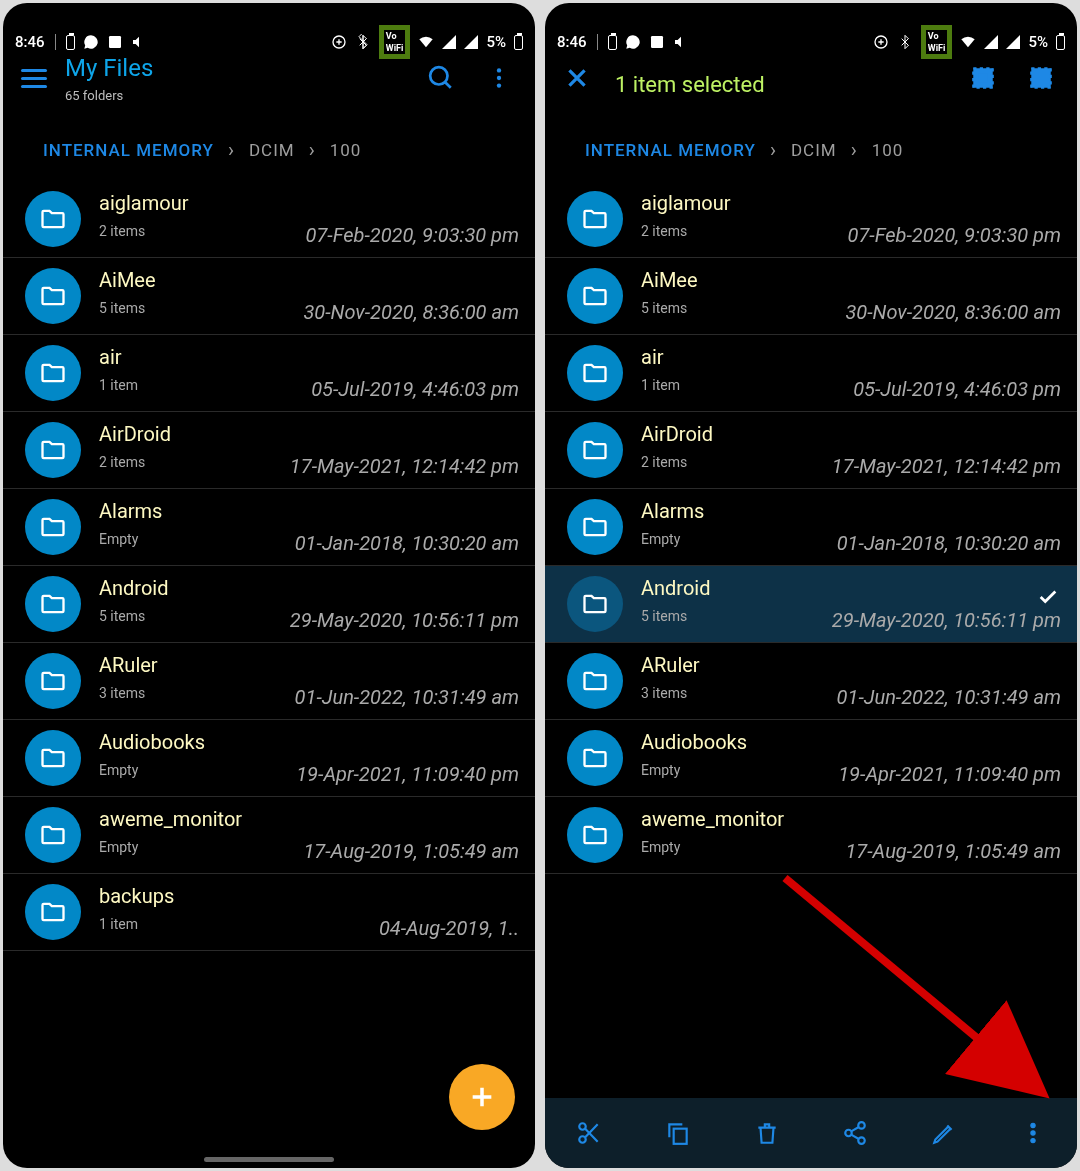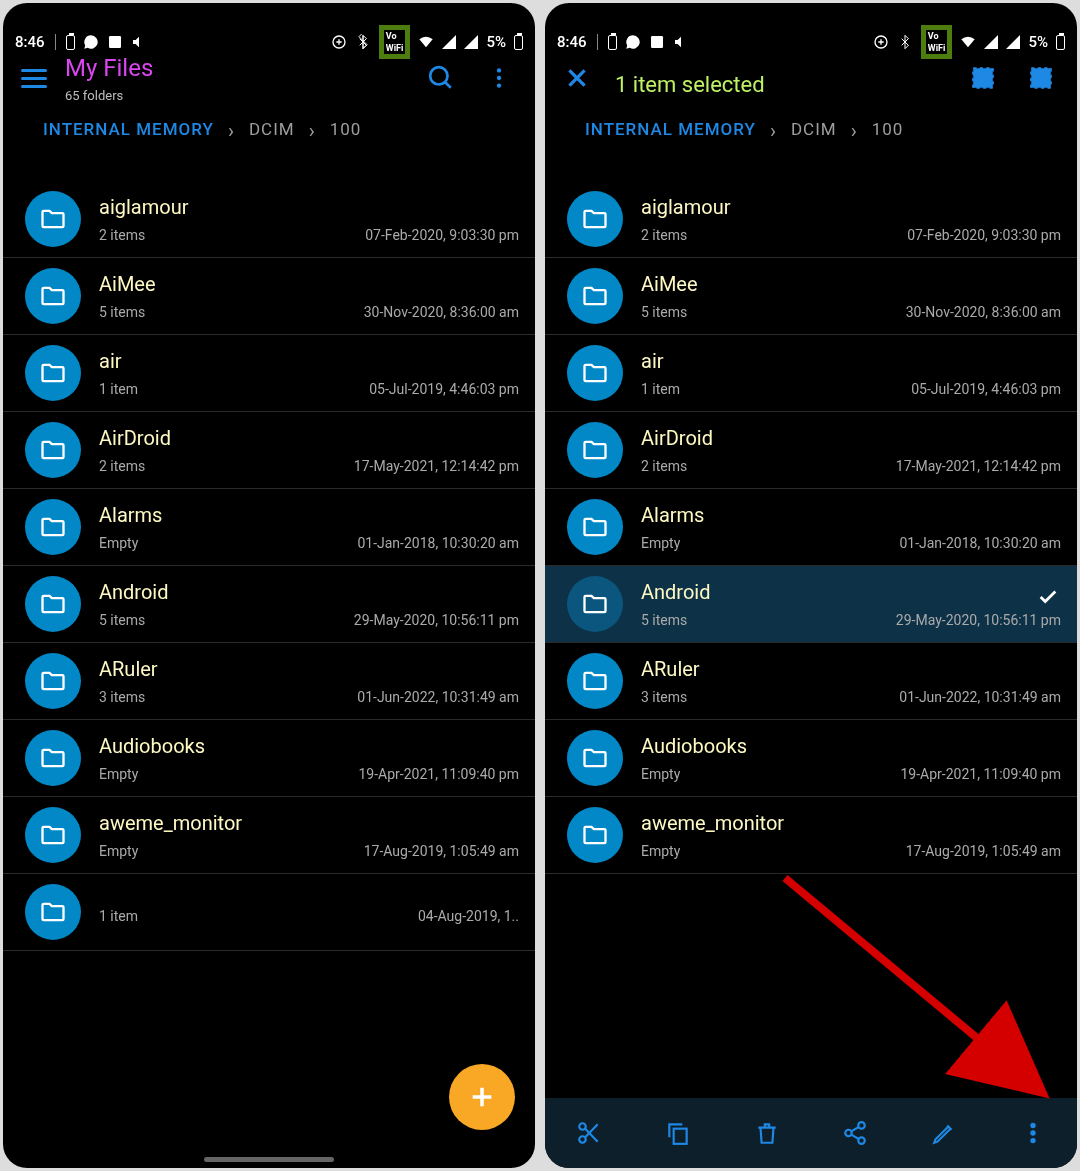--- a/index.html
+++ b/index.html
@@ -43,31 +43,31 @@
   
   .toolbar {
     height: 82px;
     display: flex;
     align-items: center;
     padding: 0 16px 0 18px;
     gap: 18px;
   }
   .hamburger { width: 26px; display:flex; flex-direction:column; gap:5px;}
   .hamburger span { height:3px; background:#1e88e5; border-radius:2px;}
-  .titleblock .title { color:#d946ef; font-size:24px; font-weight:400;}
+  .titleblock .title { color:#0ea5e9; font-size:24px; font-weight:400;}
   .titleblock .sub { color:#bdbdbd; font-size:13px; margin-top:6px;}
   .spacer { flex:1; }
   .toolbtn { width:40px; height:40px; display:flex; align-items:center; justify-content:center;}
   .toolbtn svg { width:26px; height:26px; fill:#1e88e5; }
   .close-x svg { stroke:#1e88e5; stroke-width:3; fill:none;}
   .sel-title { color:#bef264; font-size:22px; font-weight:400;margin-top:13px;}
   
   .crumbs {
     height: 62px;
-    display:flex; gap:14px;
+    display:flex; align-items:center; gap:14px;
     padding: 0 0 0 40px;
     color:#9e9e9e; font-size:17px; letter-spacing:1px;
     overflow:hidden; white-space:nowrap;
   }
   .crumbs .primary { color:#1e88e5; font-weight:500;}
   .chev { color:#9e9e9e; font-size:20px;}
   
   .list { flex:1; overflow:hidden; }
   .row {
     display:flex; align-items:center; gap:18px;
@@ -80,21 +80,21 @@
   .ficon {
     width:56px; height:56px; border-radius:50%;
     background:#0288c7;
     display:flex; align-items:center; justify-content:center; flex-shrink:0;
   }
   .ficon svg { width:28px; height:28px; fill:none; stroke:#fff; stroke-width:2;}
   .rbody { flex:1; min-width:0;}
   .rname { color:#fef9c3; font-size:20px; font-weight:400;}
   .rmeta { display:flex; justify-content:space-between; margin-top:8px;gap:45px;}
   .rcount { color:#aaa; font-size:14px;}
-  .rdate { color:#aaa; font-size:14px;}
+  .rdate { color:#aaa; font-size:20px;font-style:italic;}
   .row .check { position:absolute; right:18px; top:20px;}
   .row .check svg { width:22px; height:22px; stroke:#fff; stroke-width:3; fill:none;}
   
   .fab {
     position:absolute; right:20px; bottom:38px;
     width:66px; height:66px; border-radius:50%;
     background:#f9a825;
     display:flex; align-items:center; justify-content:center;
     box-shadow:0 4px 8px rgba(0,0,0,.5);
   }
@@ -335,20 +335,21 @@
     </div>
   </div>
 
   <div class="row">
     <div class="ficon">
       <svg viewBox="0 0 24 24">
             <path d="M3 6a1 1 0 0 1 1-1h5l2 2h9a1 1 0 0 1 1 1v10a1 1 0 0 1-1 1H4a1 1 0 0 1-1-1V6z"></path>
           </svg>
     </div>
     <div class="rbody">
+      <div class="rname">backups</div>
       <div class="rmeta">
         <span class="rcount">1 item</span>
         <span class="rdate">04-Aug-2019, 1..</span>
       </div>
     </div>
   </div>
 </div>
 
   <div class="fab">
     <svg viewBox="0 0 24 24">

